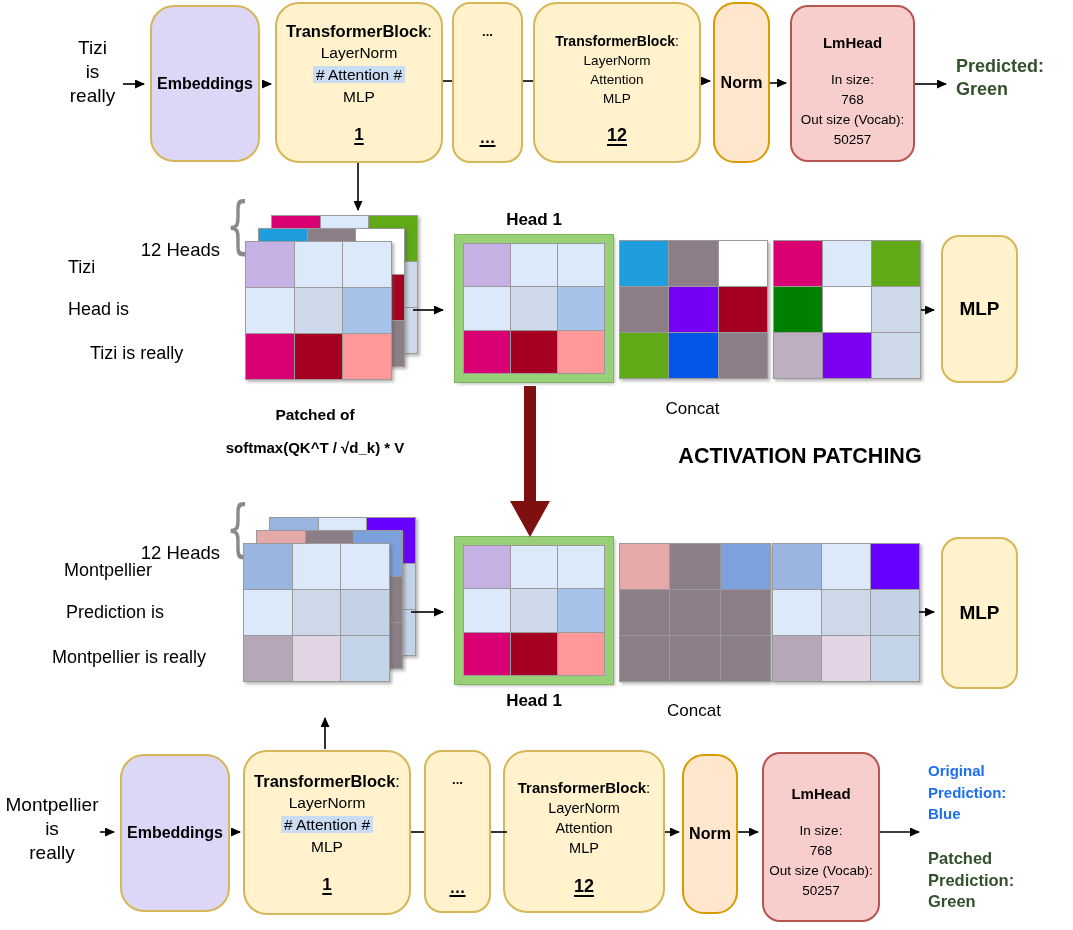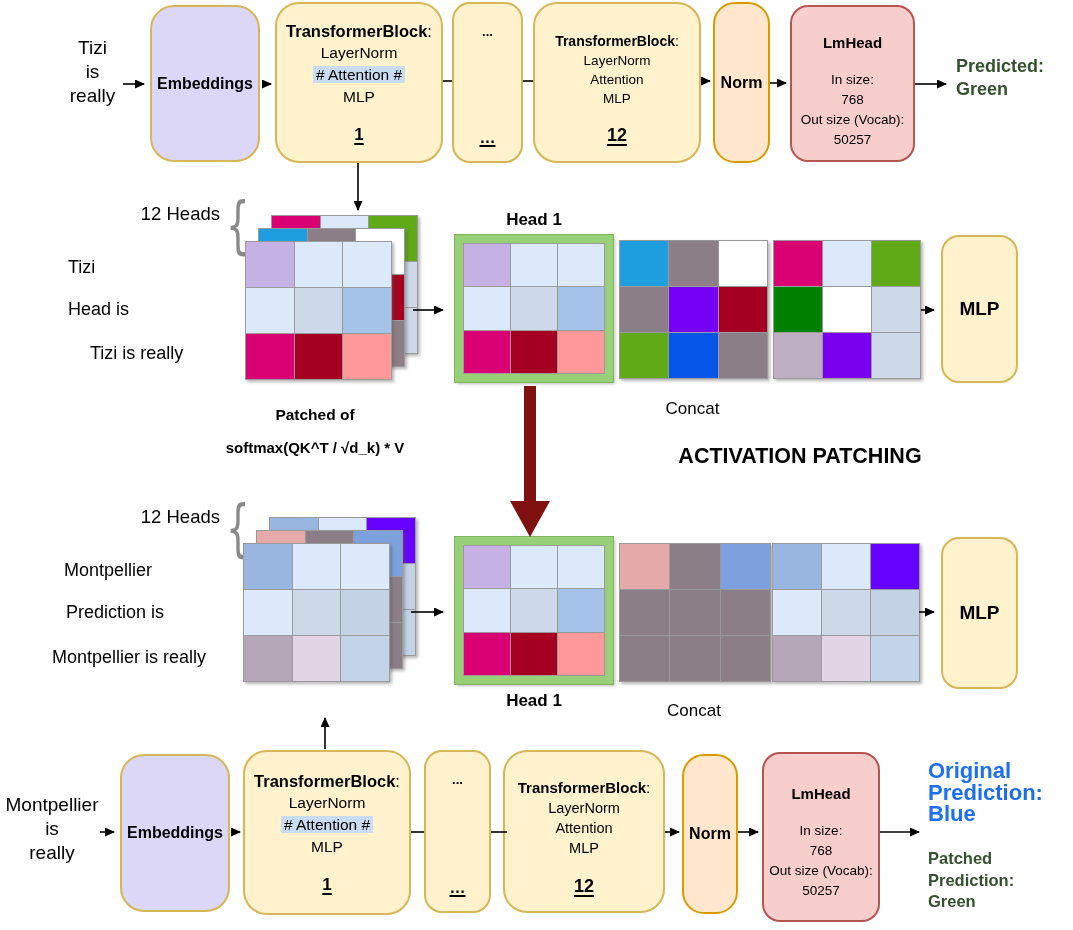--- a/index.html
+++ b/index.html
@@ -32,26 +32,26 @@
   .matrix{position:absolute;display:grid;gap:1px;padding:1px;background:#9a9a9a;
           box-shadow:2px 2px 3px rgba(90,90,90,.45);}
   .cell{width:100%;height:100%;}
   .headbox{position:absolute;box-sizing:border-box;border:8px solid #97D077;outline:1px solid #7FB35E;
            box-shadow:2px 2px 3px rgba(90,90,90,.4);}
   .headbox .matrix{position:absolute;left:0;top:0;right:0;bottom:0;box-shadow:none;}
   .lbl{position:absolute;white-space:nowrap;}
   .prewrap{white-space:pre-line;}
   .sentence{font-size:19px;line-height:24px;text-align:center;}
   .rowlbl{font-size:18px;}
-  .heads{font-size:18.5px;text-align:right;}
+  .heads{font-size:18.5px;text-align:right;margin-top:36px;}
   .brace{position:absolute;font-size:62px;line-height:66px;color:#8a8a8a;transform:scaleX(.6);
          font-family:"DejaVu Sans",sans-serif;}
   .bold-center{font-weight:bold;text-align:center;}
   .predicted{font-weight:bold;font-size:18px;line-height:23px;color:#33512D;}
-  .pred-blue{font-weight:bold;font-size:22px;line-height:21.5px;color:#1D6FF2;}
+  .pred-blue{font-weight:bold;font-size:15px;line-height:21.5px;color:#1D6FF2;}
   .pred-green{font-weight:bold;font-size:16.5px;line-height:21.5px;color:#33512D;}
   .patch-title{font-weight:bold;font-size:21.5px;text-align:center;}
   .patch-sub{font-size:20.5px;text-align:center;}
   svg.overlay{position:absolute;left:0;top:0;pointer-events:none;}
 </style>
 </head>
 <body>
 
 <div id="canvas">
 

